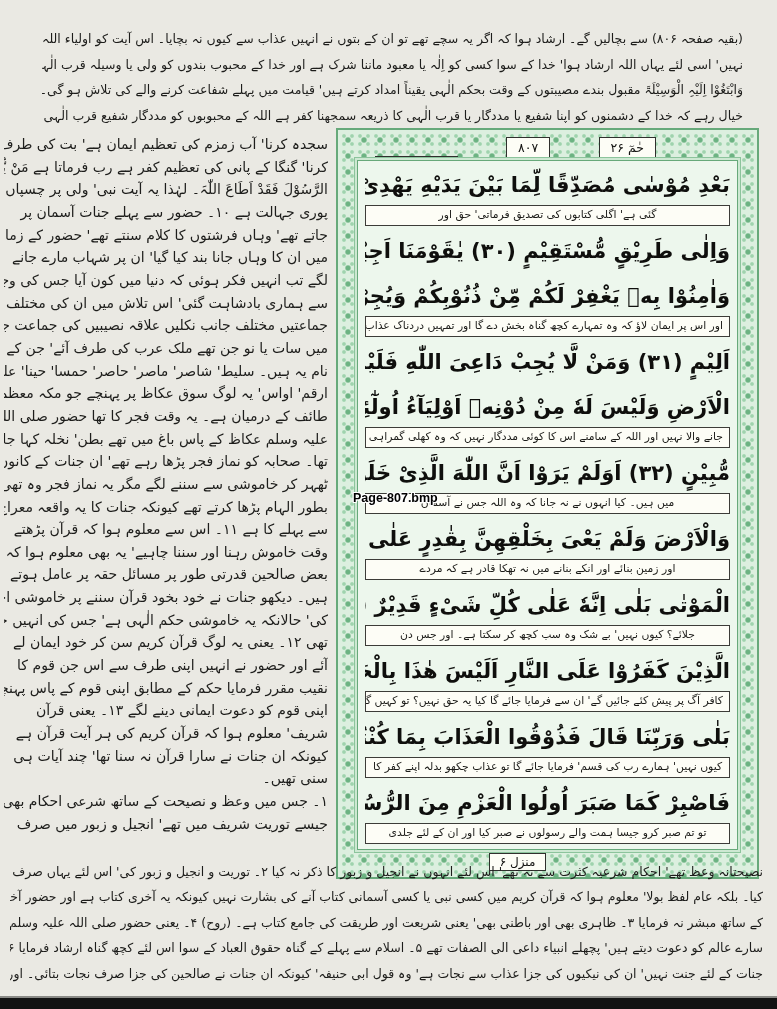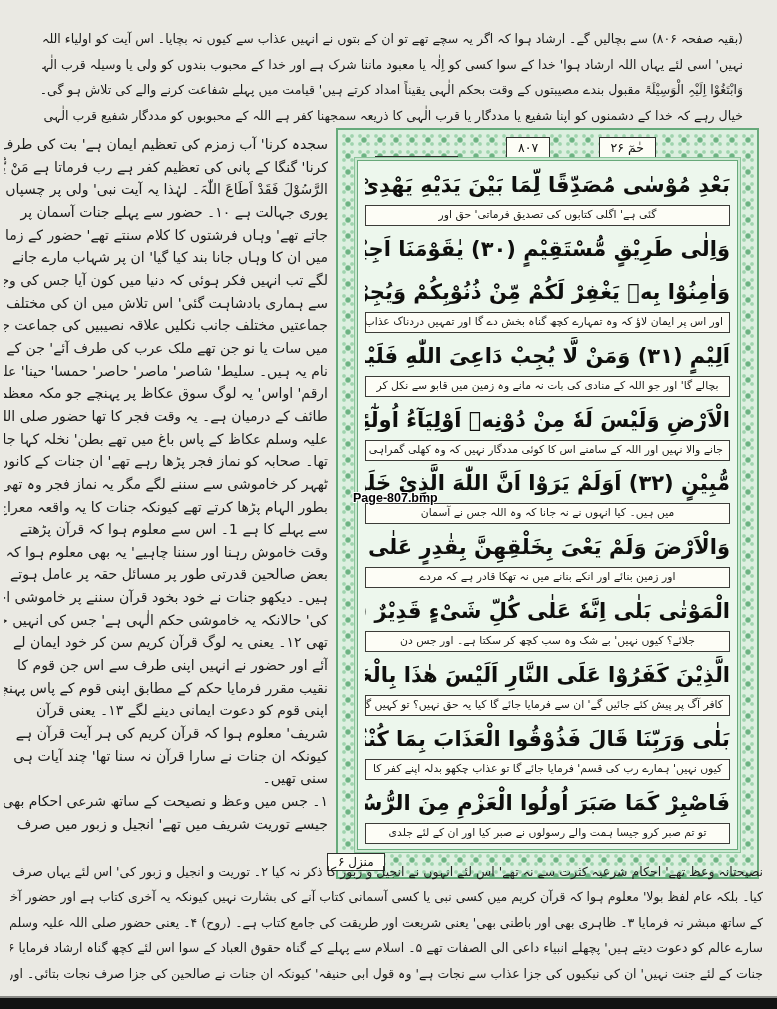--- a/index.html
+++ b/index.html
@@ -50,21 +50,21 @@
   .arabic-line{
     font-size:21px;font-weight:bold;color:#0f0f0d;
     height:39px;line-height:39px;text-align:center;
     white-space:nowrap;overflow:hidden;
   }
   .urdu-box{
     background:#fdfdf6;border:1px solid #3c3c38;color:#1b1b18;
     height:19px;line-height:17px;font-size:10.8px;
     text-align:center;white-space:nowrap;overflow:hidden;padding:0 6px;
   }
-  .frame-footer{height:23px;display:flex;align-items:center;justify-content:flex-start;}
+  .frame-footer{height:23px;display:flex;align-items:center;justify-content:center;}
   .manzil-box{
     position:relative;left:-30px;
     background:#fdfdf6;border:1px solid #2f2f2d;color:#121210;
     font-size:12px;line-height:16px;padding:0 10px;white-space:nowrap;
   }
   
   .filename-label{
     position:absolute;left:353px;top:491px;z-index:6;
     font-family:"Liberation Sans",sans-serif;font-size:12.5px;font-weight:bold;color:#000;
     text-shadow:-1px -1px 0 #fff,1px -1px 0 #fff,-1px 1px 0 #fff,1px 1px 0 #fff,
@@ -96,21 +96,21 @@
     <div class="c-line">سے ہماری بادشاہت گئی' اس تلاش میں ان کی مختلف</div>
     <div class="c-line">جماعتیں مختلف جانب نکلیں علاقہ نصیبیں کی جماعت جن</div>
     <div class="c-line">میں سات یا نو جن تھے ملک عرب کی طرف آئے' جن کے</div>
     <div class="c-line">نام یہ ہیں۔ سلیط' شاصر' ماصر' حاصر' حمسا' حینا' علیم'</div>
     <div class="c-line">ارقم' اواس' یہ لوگ سوق عکاظ پر پہنچے جو مکہ معظمہ اور</div>
     <div class="c-line">طائف کے درمیان ہے۔ یہ وقت فجر کا تھا حضور صلی اللہ</div>
     <div class="c-line">علیہ وسلم عکاظ کے پاس باغ میں تھے بطن' نخلہ کہا جاتا</div>
     <div class="c-line">تھا۔ صحابہ کو نماز فجر پڑھا رہے تھے' ان جنات کے کانوں</div>
     <div class="c-line">ٹھہر کر خاموشی سے سننے لگے مگر یہ نماز فجر وہ تھی جو سرکار</div>
     <div class="c-line">بطور الہام پڑھا کرتے تھے کیونکہ جنات کا یہ واقعہ معراج</div>
-    <div class="c-line">سے پہلے کا ہے 1۔ اس سے معلوم ہوا کہ قرآن پڑھتے</div>
+    <div class="c-line">سے پہلے کا ہے ۱۱۔ اس سے معلوم ہوا کہ قرآن پڑھتے</div>
     <div class="c-line">وقت خاموش رہنا اور سننا چاہیے' یہ بھی معلوم ہوا کہ</div>
     <div class="c-line">بعض صالحین قدرتی طور پر مسائل حقہ پر عامل ہوتے</div>
     <div class="c-line">ہیں۔ دیکھو جنات نے خود بخود قرآن سننے پر خاموشی اختیار</div>
     <div class="c-line">کی' حالانکہ یہ خاموشی حکم الٰہی ہے' جس کی انہیں خبر نہ</div>
     <div class="c-line">تھی ۱۲۔ یعنی یہ لوگ قرآن کریم سن کر خود ایمان لے</div>
     <div class="c-line">آئے اور حضور نے انہیں اپنی طرف سے اس جن قوم کا</div>
     <div class="c-line">نقیب مقرر فرمایا حکم کے مطابق اپنی قوم کے پاس پہنچے اور</div>
     <div class="c-line">اپنی قوم کو دعوت ایمانی دینے لگے ۱۳۔ یعنی قرآن</div>
     <div class="c-line">شریف' معلوم ہوا کہ قرآن کریم کی ہر آیت قرآن ہے</div>
     <div class="c-line">کیونکہ ان جنات نے سارا قرآن نہ سنا تھا' چند آیات ہی</div>
@@ -132,21 +132,20 @@
     </div>
       <div class="verse-row">
       <div class="arabic-line">وَاِلٰی طَرِیْقٍ مُّسْتَقِیْمٍ (۳۰) یٰقَوْمَنَا اَجِیْبُوْا دَاعِیَ اللّٰهِ</div>
     </div>
       <div class="verse-row">
       <div class="arabic-line">وَاٰمِنُوْا بِهٖ یَغْفِرْ لَكُمْ مِّنْ ذُنُوْبِكُمْ وَیُجِرْكُمْ مِّنْ عَذَابٍ</div>
       <div class="urdu-box">اور اس پر ایمان لاؤ کہ وہ تمہارے کچھ گناہ بخش دے گا اور تمہیں دردناک عذاب سے</div>
     </div>
       <div class="verse-row">
       <div class="arabic-line">اَلِیْمٍ (۳۱) وَمَنْ لَّا یُجِبْ دَاعِیَ اللّٰهِ فَلَیْسَ بِمُعْجِزٍ فِی</div>
-      <div class="urdu-box">بچالے گا' اور جو اللہ کے منادی کی بات نہ مانے وہ زمین میں قابو سے نکل کر</div>
     </div>
       <div class="verse-row">
       <div class="arabic-line">الْاَرْضِ وَلَیْسَ لَهٗ مِنْ دُوْنِهٖ اَوْلِیَآءُ اُولٰٓئِكَ فِیْ ضَلٰلٍ</div>
       <div class="urdu-box">جانے والا نہیں اور اللہ کے سامنے اس کا کوئی مددگار نہیں کہ وہ کھلی گمراہی</div>
     </div>
       <div class="verse-row">
       <div class="arabic-line">مُّبِیْنٍ (۳۲) اَوَلَمْ یَرَوْا اَنَّ اللّٰهَ الَّذِیْ خَلَقَ السَّمٰوٰتِ</div>
       <div class="urdu-box">میں ہیں۔ کیا انہوں نے نہ جانا کہ وہ اللہ جس نے آسمان</div>
     </div>
       <div class="verse-row">

